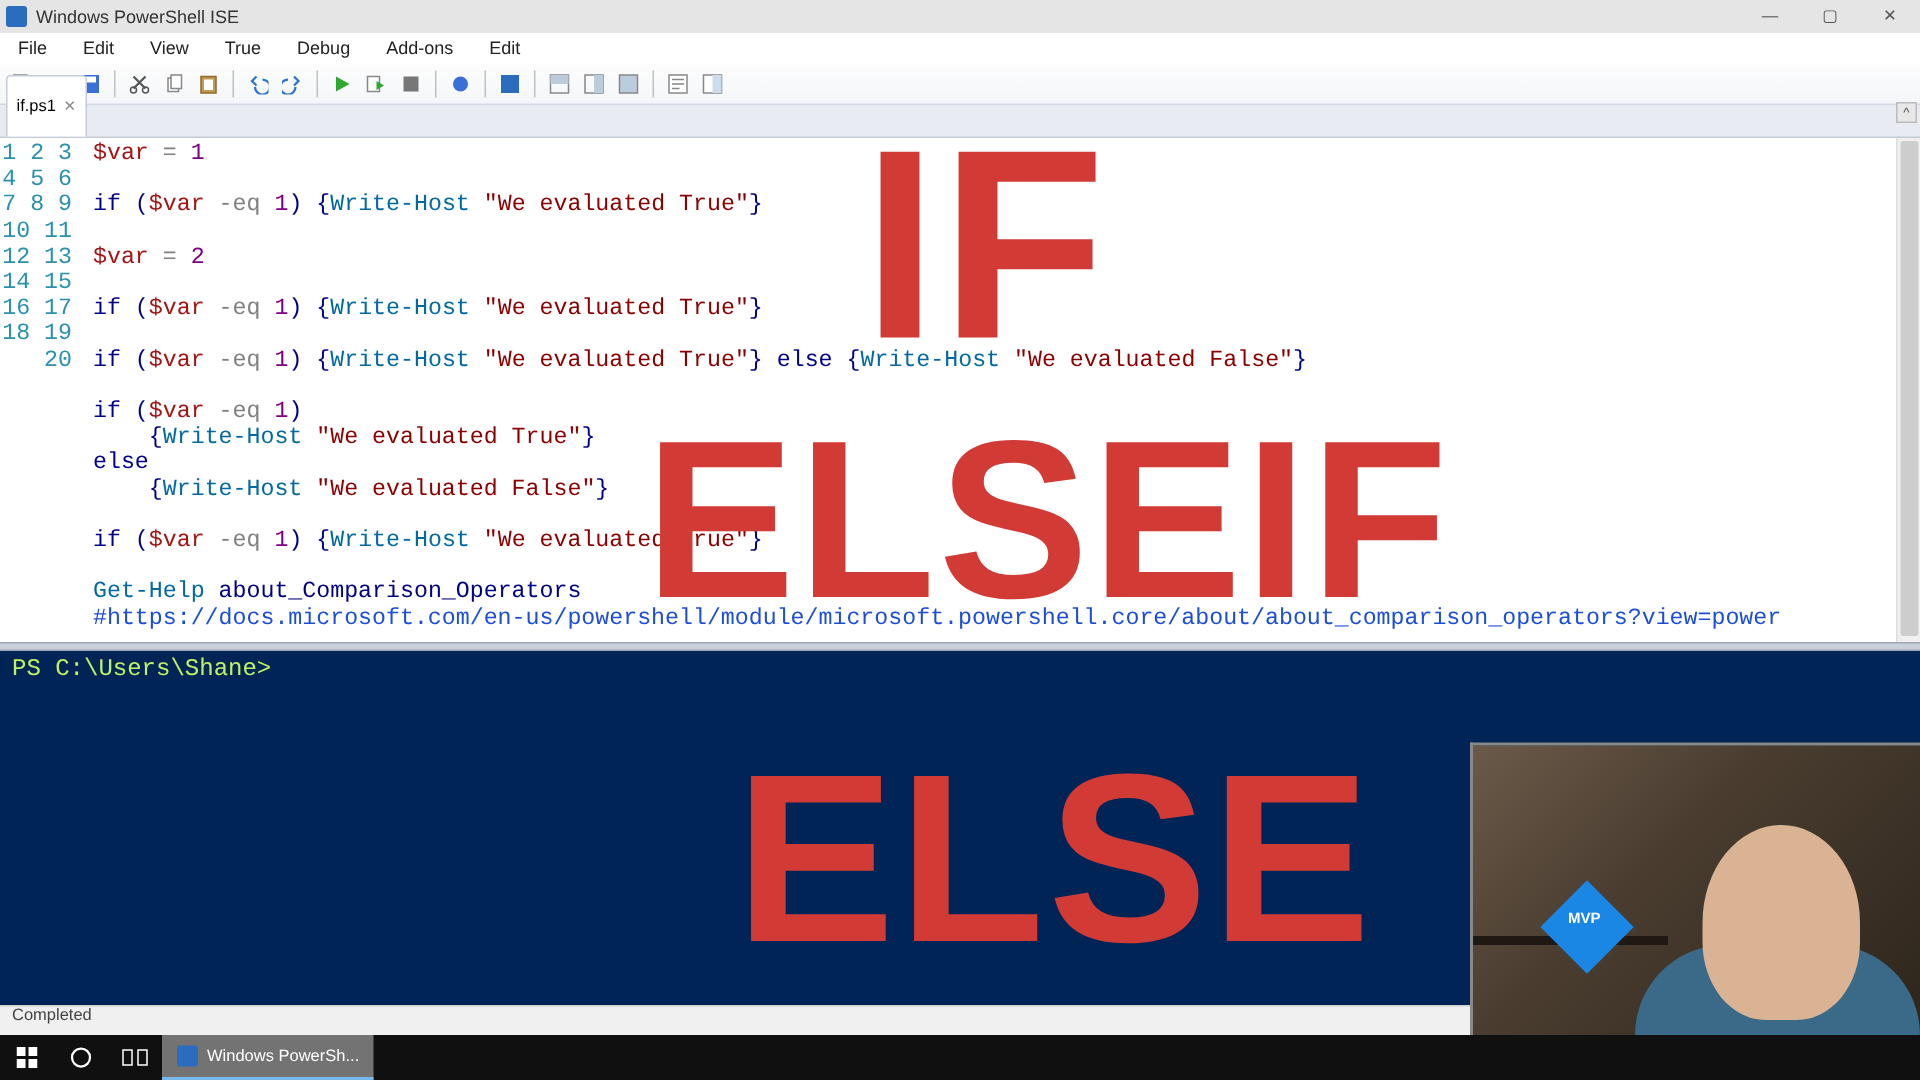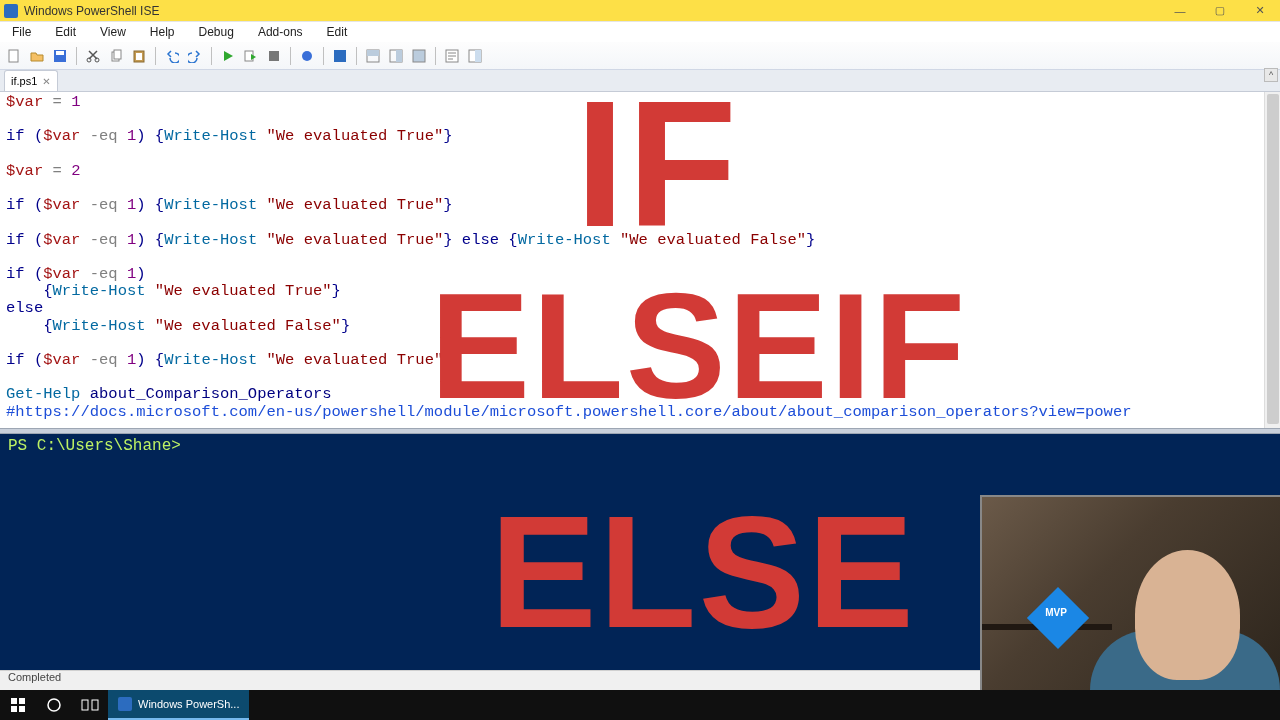--- a/index.html
+++ b/index.html
@@ -5,21 +5,21 @@
 * { margin: 0; padding: 0; box-sizing: border-box; }
 body {
   width: 1280px; height: 720px;
   font-family: "Segoe UI", Tahoma, sans-serif;
   font-size: 12px;
   background: #fff;
   overflow: hidden;
   position: relative;
 }
 .titlebar {
-  height: 22px; background: #fde047;
+  height: 22px; background: #e5e5e5;
   display: flex; align-items: center; justify-content: space-between;
   padding: 0 0 0 4px;
   border-bottom: 1px solid #e5e5e5;
   color: #333;
   text-align: center;
 }
 .titlebar-left { display: flex; align-items: center; gap: 6px; }
 .win-controls { display: flex; }
 .win-btn { width: 40px; height: 22px; display: flex; align-items: center; justify-content: center; color: #555; cursor: pointer; font-size: 11px; }
 .menubar {
@@ -37,21 +37,21 @@
 .tb-btn { width: 20px; height: 20px; display: flex; align-items: center; justify-content: center; cursor: pointer; border-radius: 2px; }
 .tb-sep { width: 1px; height: 18px; background: #c0c0c0; margin: 0 3px; }
 .tabbar {
   height: 22px; background: #e8ecf2;
   display: flex; align-items: flex-end; padding: 0 4px;
   border-bottom: 1px solid #c5cbd6;
 }
 .tab {
   background: #fff;
   border: 1px solid #c5cbd6; border-bottom: none;
-  padding: 4px 6px; font-size: 11px;
+  padding: 14px 6px; font-size: 11px;
   border-radius: 3px 3px 0 0;
   display: flex; align-items: center; gap: 5px;
   cursor: pointer;
 }
 .tab-close { color: #888; font-size: 10px; cursor: pointer; }
 .editor {
   height: 336px;
   display: flex;
   font-family: Consolas, "Courier New", monospace;
   font-size: 15.5px;
@@ -105,21 +105,21 @@
   font-size: 11px; color: #444;
   position: absolute; bottom: 30px; left:0; right:0;
 }
 .taskbar {
   position: absolute; bottom: 0; left: 0; right: 0;
   height: 30px; background: #101010;
   display: flex; align-items: center;
   color: #fff;
 }
 .task-btn { width: 36px; height: 30px; display:flex; align-items:center; justify-content:center; cursor:pointer; }
-.task-app { display:flex; align-items:center; gap:6px; padding: 0 10px; height:30px; background:#0c4a6e; border-bottom:2px solid #76b9ed; font-size:11px; cursor:pointer;}
+.task-app { display:flex; align-items:center; gap:6px; padding: 0 10px; height:30px; background:#737373; border-bottom:2px solid #76b9ed; font-size:11px; cursor:pointer;}
 .overlay {
   position: absolute;
   font-family: Impact, "Arial Black", sans-serif;
   color: #d23a36;
   font-weight: 700;
   letter-spacing: 2px;
   pointer-events: none;
 }
 .ov1 { top: 60px;  left: 575px; font-size: 180px; }
 .ov2 { top: 260px; left: 430px; font-size: 150px; }
@@ -152,21 +152,21 @@
     <div class="win-btn">—</div>
     <div class="win-btn">▢</div>
     <div class="win-btn">✕</div>
   </div>
 </div>
 
 <div class="menubar">
   <span class="menu-item">File</span>
   <span class="menu-item">Edit</span>
   <span class="menu-item">View</span>
-  <span class="menu-item">Help</span>
+  <span class="menu-item">True</span>
   <span class="menu-item">Debug</span>
   <span class="menu-item">Add-ons</span>
   <span class="menu-item">Edit</span>
 </div>
 
 <div class="toolbar">
   <div class="tb-btn">
       <svg width="14" height="14">
         <rect x="2" y="1" width="9" height="12" fill="#fff" stroke="#888"></rect>
       </svg>
@@ -280,20 +280,41 @@
 <div class="scroll-arrow">^</div>
 
 <div class="tabbar">
   <div class="tab">
     <span>if.ps1</span>
     <span class="tab-close">✕</span>
   </div>
 </div>
 
 <div class="editor">
+  <div class="gutter" id="gutter">1
+2
+3
+4
+5
+6
+7
+8
+9
+10
+11
+12
+13
+14
+15
+16
+17
+18
+19
+20
+</div>
   <div class="code" id="code"><span class="tok-var">$var</span><span class="tok-op"> = </span><span class="tok-num">1</span>
 
 <span class="tok-kw">if</span><span class="tok-kw"> (</span><span class="tok-var">$var</span><span class="tok-op"> -eq </span><span class="tok-num">1</span><span class="tok-kw">) {</span><span class="tok-cmd">Write-Host</span> <span class="tok-str">"We evaluated True"</span><span class="tok-kw">}</span>
 
 <span class="tok-var">$var</span><span class="tok-op"> = </span><span class="tok-num">2</span>
 
 <span class="tok-kw">if</span><span class="tok-kw"> (</span><span class="tok-var">$var</span><span class="tok-op"> -eq </span><span class="tok-num">1</span><span class="tok-kw">) {</span><span class="tok-cmd">Write-Host</span> <span class="tok-str">"We evaluated True"</span><span class="tok-kw">}</span>
 
 <span class="tok-kw">if</span><span class="tok-kw"> (</span><span class="tok-var">$var</span><span class="tok-op"> -eq </span><span class="tok-num">1</span><span class="tok-kw">) {</span><span class="tok-cmd">Write-Host</span> <span class="tok-str">"We evaluated True"</span><span class="tok-kw">} </span><span class="tok-kw">else</span><span class="tok-kw"> {</span><span class="tok-cmd">Write-Host</span> <span class="tok-str">"We evaluated False"</span><span class="tok-kw">}</span>
 

